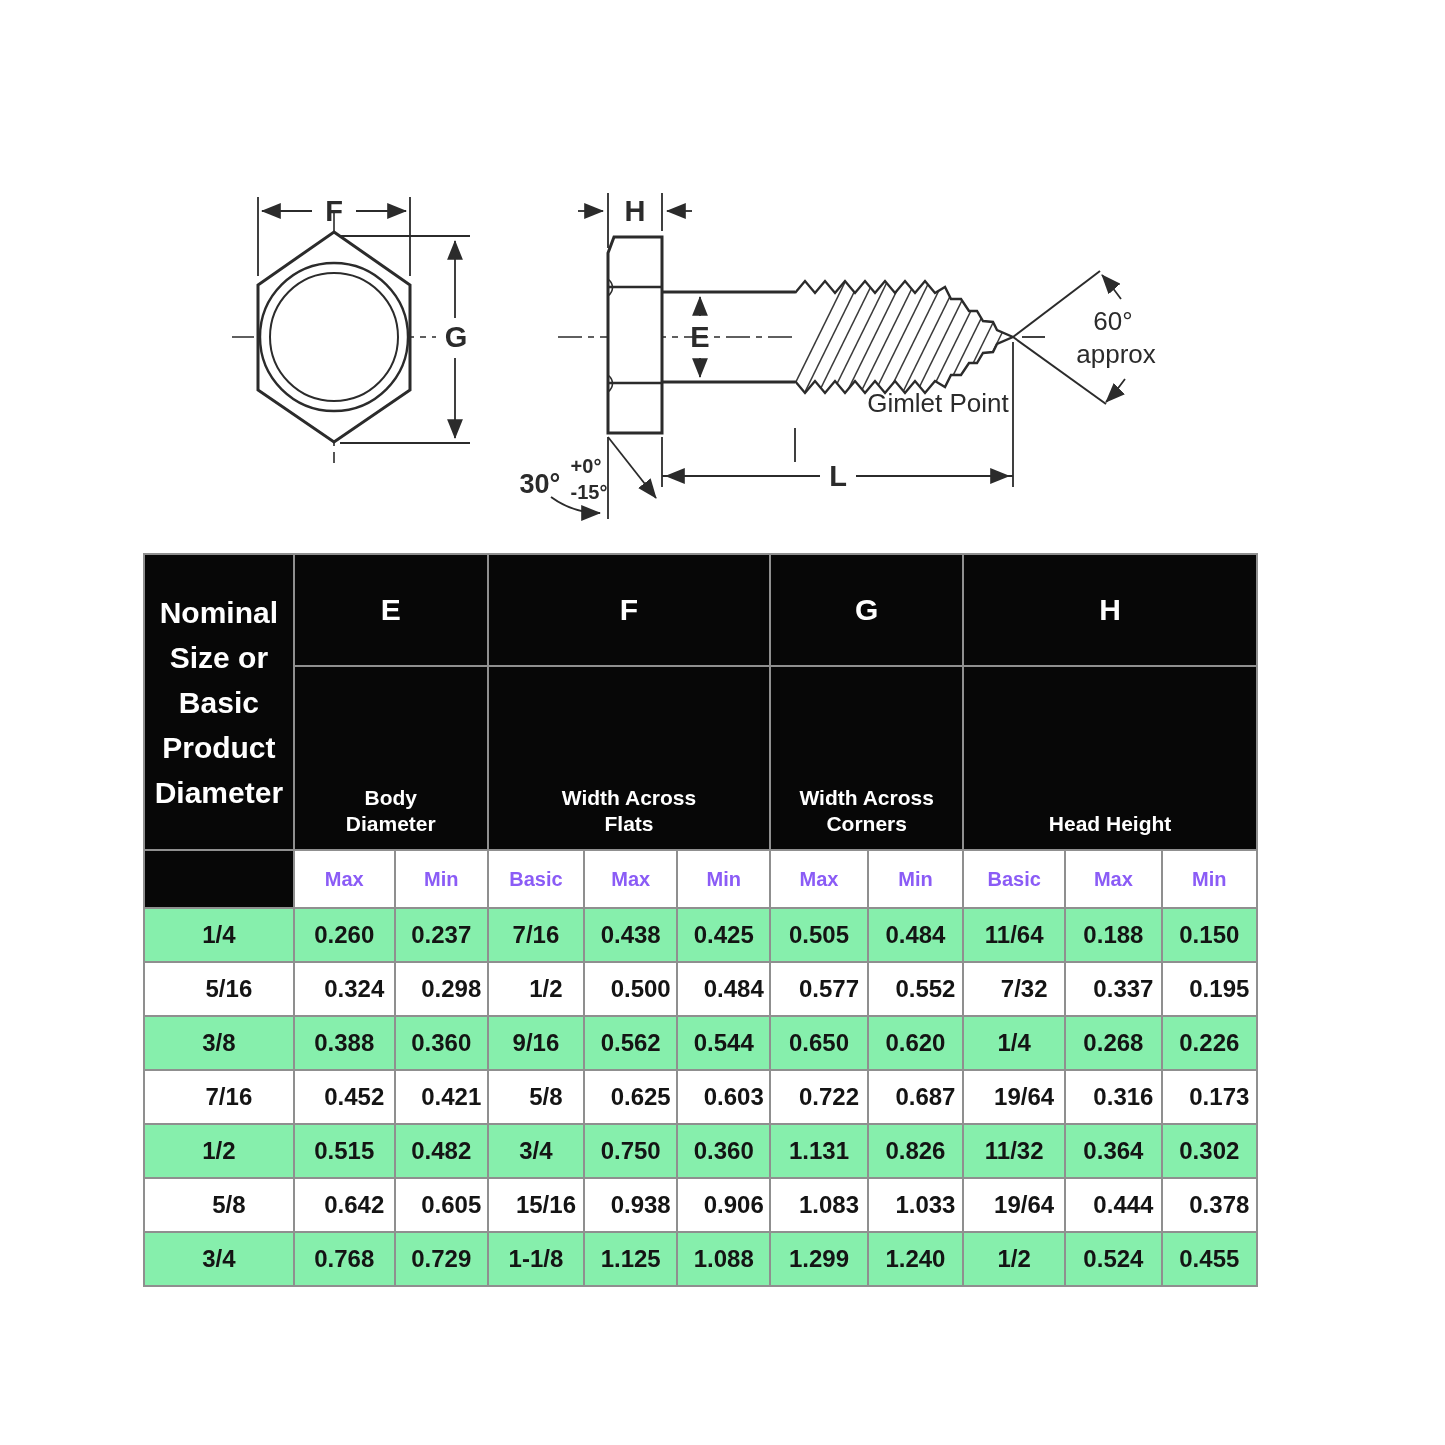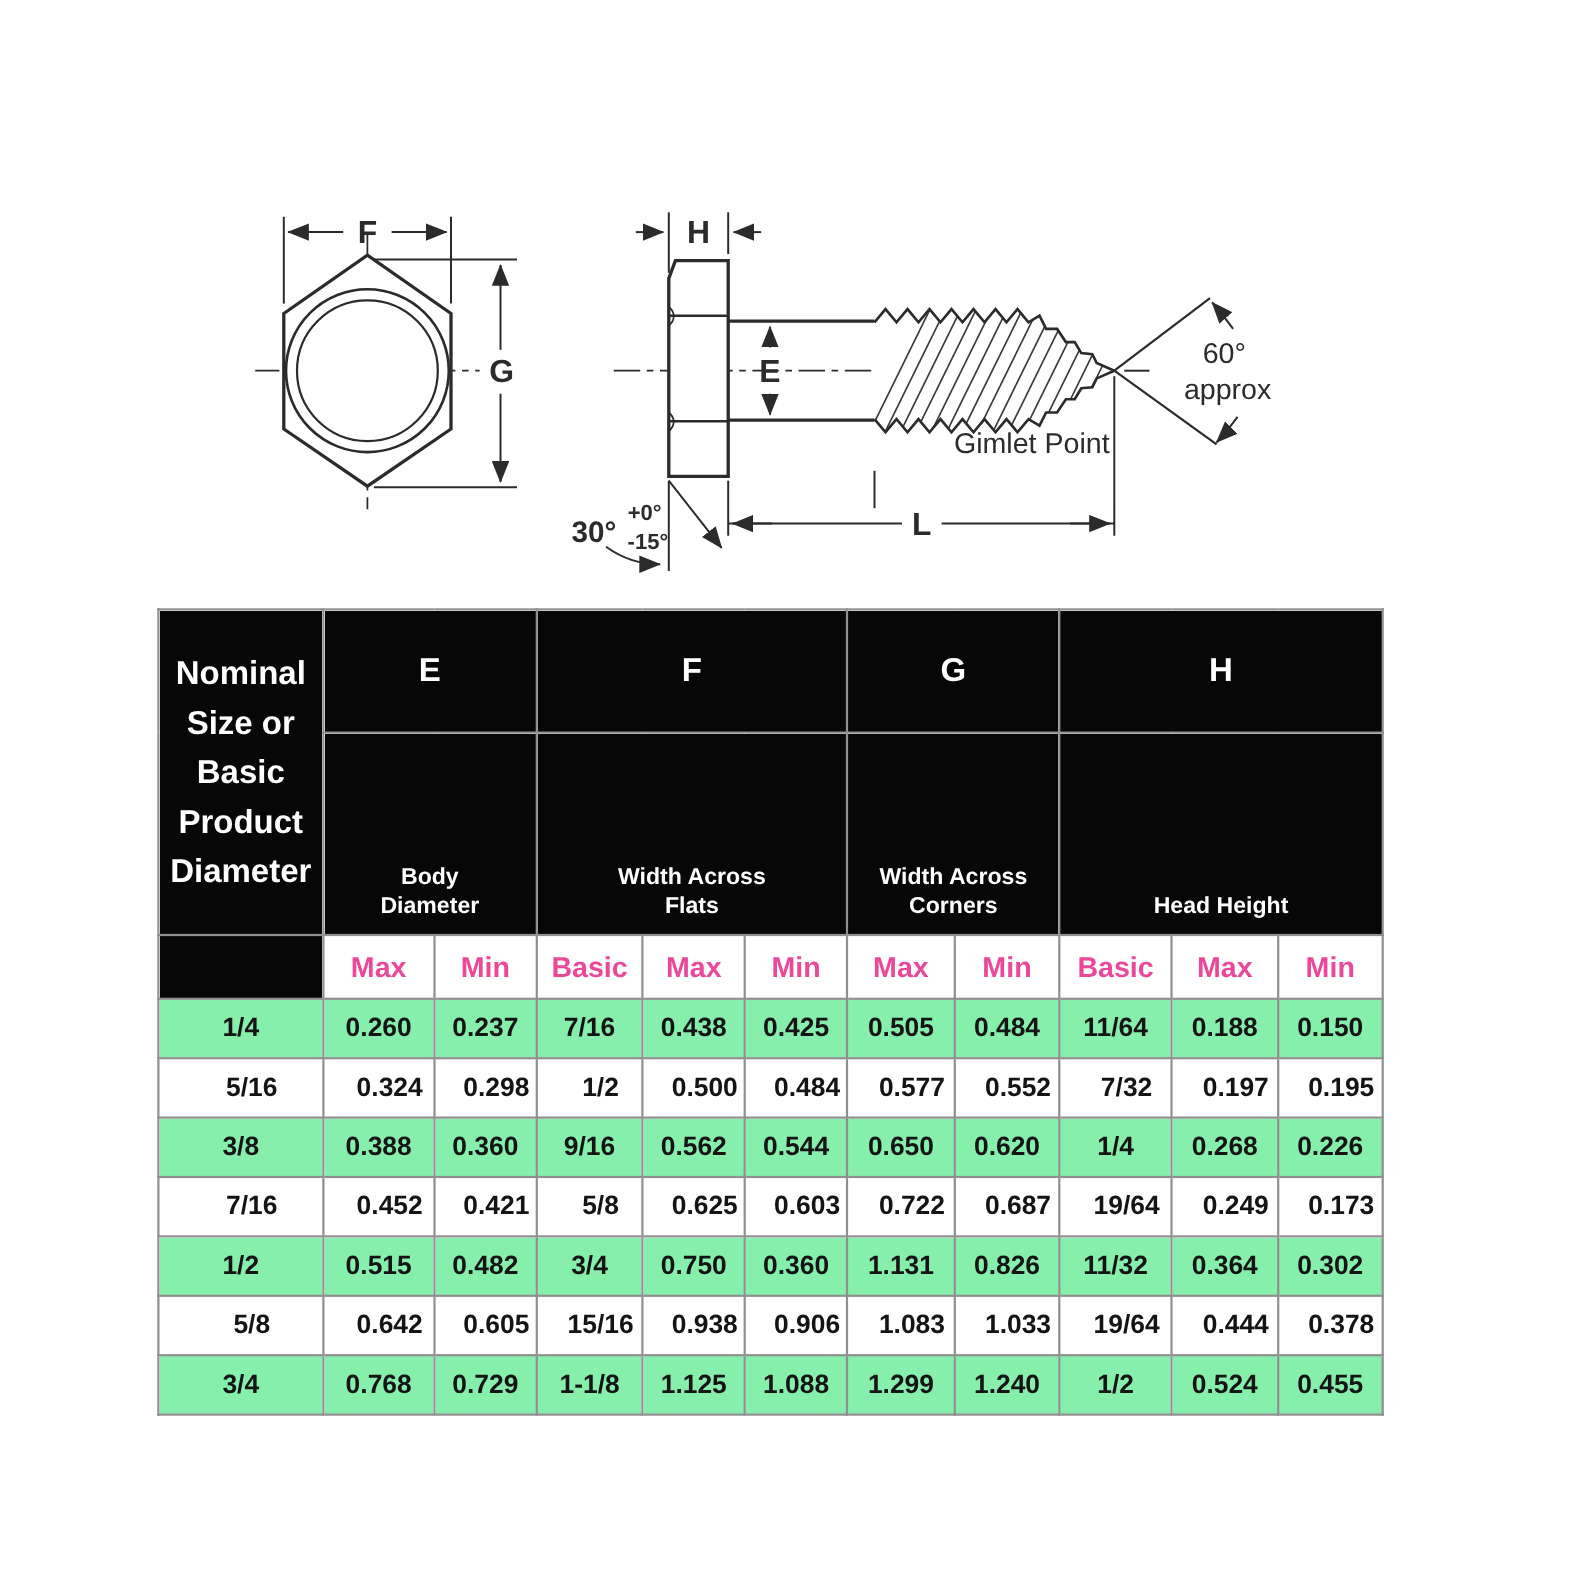--- a/index.html
+++ b/index.html
@@ -19,21 +19,21 @@
     border-collapse:collapse;table-layout:fixed;
   }
   .spec-table th,.spec-table td{
     border:2px solid #8f8f8f;text-align:center;padding:0;overflow:hidden;
   }
   .hdr{background:#070707;color:#ffffff;font-weight:bold;}
   tr.letters th{font-size:30px;height:110px;}
   tr.names th{font-size:21px;height:170px;vertical-align:bottom;
     padding-bottom:12px;white-space:pre-line;line-height:1.25;}
   .corner{font-size:27px;white-space:pre-line;line-height:1.5;vertical-align:middle;}
-  tr.subhdr td{background:#ffffff;color:#ec4899;font-weight:bold;font-size:26px;height:56px;}
+  tr.subhdr td{background:#ffffff;color:#8b5cf6;font-weight:bold;font-size:20px;height:56px;}
   tr.subhdr td.blank{background:#070707;}
   tr.data td{font-size:24px;font-weight:bold;color:#141414;height:52px;}
   tr.alt td{background:#86efac;}
   tr.plain td{background:#ffffff;padding-left:20px;}
 </style>
 </head>
 <body>
 
 <svg class="diagram" width="1445" height="548" viewBox="0 0 1445 548">
   <defs>
@@ -202,21 +202,21 @@
     <tr class="data plain">
       <td>5/16</td>
       <td>0.324</td>
       <td>0.298</td>
       <td>1/2</td>
       <td>0.500</td>
       <td>0.484</td>
       <td>0.577</td>
       <td>0.552</td>
       <td>7/32</td>
-      <td>0.197</td>
+      <td>0.337</td>
       <td>0.195</td>
     </tr>
     <tr class="data alt">
       <td>3/8</td>
       <td>0.388</td>
       <td>0.360</td>
       <td>9/16</td>
       <td>0.562</td>
       <td>0.544</td>
       <td>0.650</td>
@@ -228,21 +228,21 @@
     <tr class="data plain">
       <td>7/16</td>
       <td>0.452</td>
       <td>0.421</td>
       <td>5/8</td>
       <td>0.625</td>
       <td>0.603</td>
       <td>0.722</td>
       <td>0.687</td>
       <td>19/64</td>
-      <td>0.249</td>
+      <td>0.316</td>
       <td>0.173</td>
     </tr>
     <tr class="data alt">
       <td>1/2</td>
       <td>0.515</td>
       <td>0.482</td>
       <td>3/4</td>
       <td>0.750</td>
       <td>0.360</td>
       <td>1.131</td>

